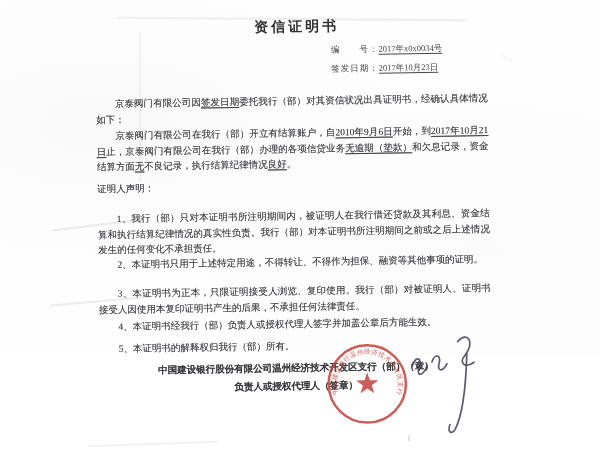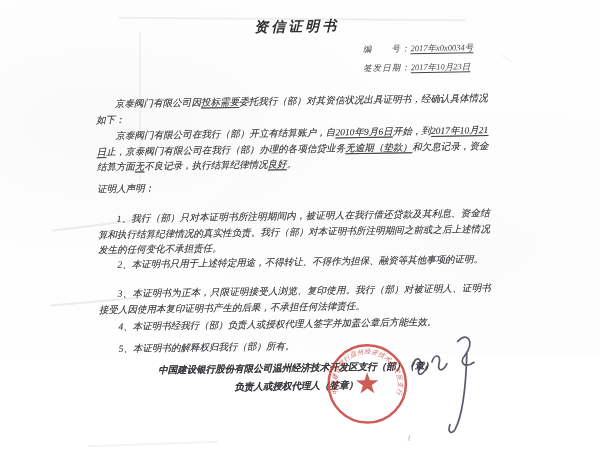--- a/index.html
+++ b/index.html
@@ -7,36 +7,35 @@
     width:600px;height:467px;overflow:hidden;
     background:#ffffff;
     font-family:"Liberation Serif", serif;
   }
   .scan{
     position:relative;width:600px;height:354px;
     background:
       radial-gradient(ellipse at 18% 35%, rgba(0,0,0,0.02), transparent 45%),
       radial-gradient(ellipse at 80% 70%, rgba(0,0,0,0.012), transparent 50%),
       #fefefe;
-    font-style: italic;
   }
   .content{
     position:absolute;inset:0;
     transform:rotate(-0.9deg);
     transform-origin:300px 240px;
     color:#3d3d3f;
   }
   .title{
     position:absolute;left:0;top:18px;width:600px;
     text-align:center;font-size:14px;font-weight:bold;letter-spacing:3px;
     color:#2f2f31;
   }
   .meta{position:absolute;left:334px;top:45px;font-size:8.5px;color:#45454a;}
   .meta-row{margin-bottom:7px;white-space:nowrap;}
-  .meta-label{letter-spacing:1px;margin-left:32px;}
+  .meta-label{letter-spacing:1px;}
   .u{text-decoration:underline;text-underline-offset:2px;}
   .para,.decl{
     position:absolute;left:98px;width:392px;margin:0;
     font-size:9.5px;line-height:15.5px;text-align:justify;
     text-indent:2em;color:#414145;
     text-shadow:0 0 0.5px rgba(70,70,75,0.55);
   }
   .decl-head{
     position:absolute;left:98px;top:180px;font-size:9.5px;color:#414145;
     text-shadow:0 0 0.5px rgba(70,70,75,0.55);
@@ -76,21 +75,21 @@
 
     <div class="meta">
       <div class="meta-row">
         <span class="meta-label">编　　号：</span><span class="u">2017年x0x0034号</span>
       </div>
       <div class="meta-row">
         <span class="meta-label">签发日期：</span><span class="u">2017年10月23日</span>
       </div>
     </div>
 
-    <p class="para" style="top:94px;"><span>京泰阀门有限公司因</span><span class="u">投标需要</span><span>委托我行（部）对其资信状况出具证明书，经确认具体情况如下：</span></p>
+    <p class="para" style="top:94px;"><span>京泰阀门有限公司因</span><span class="u">签发日期</span><span>委托我行（部）对其资信状况出具证明书，经确认具体情况如下：</span></p>
 
     <p class="para" style="top:126px;"><span>京泰阀门有限公司在我行（部）开立有结算账户，自</span><span class="u">2010年9月6日</span><span>开始，到</span><span class="u">2017年10月21日</span><span>止，京泰阀门有限公司在我行（部）办理的各项信贷业务</span><span class="u">无逾期（垫款）</span><span>和欠息记录，资金结算方面</span><span class="u">无</span><span>不良记录，执行结算纪律情况</span><span class="u">良好</span><span>。</span></p>
 
     <div class="decl-head">证明人声明：</div>
 
     <p class="decl" style="top:209px;">1、我行（部）只对本证明书所注明期间内，被证明人在我行借还贷款及其利息、资金结算和执行结算纪律情况的真实性负责。我行（部）对本证明书所注明期间之前或之后上述情况发生的任何变化不承担责任。</p>
     <p class="decl" style="top:255px;">2、本证明书只用于上述特定用途，不得转让、不得作为担保、融资等其他事项的证明。</p>
     <p class="decl" style="top:284px;">3、本证明书为正本，只限证明接受人浏览、复印使用。我行（部）对被证明人、证明书接受人因使用本复印证明书产生的后果，不承担任何法律责任。</p>
     <p class="decl" style="top:317px;">4、本证明书经我行（部）负责人或授权代理人签字并加盖公章后方能生效。</p>
     <p class="decl" style="top:339px;">5、本证明书的解释权归我行（部）所有。</p>

